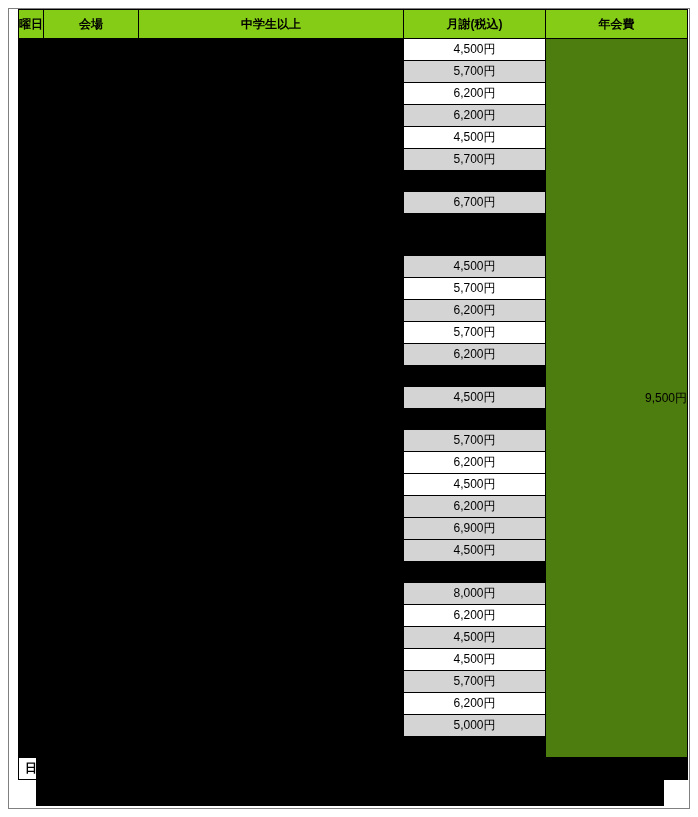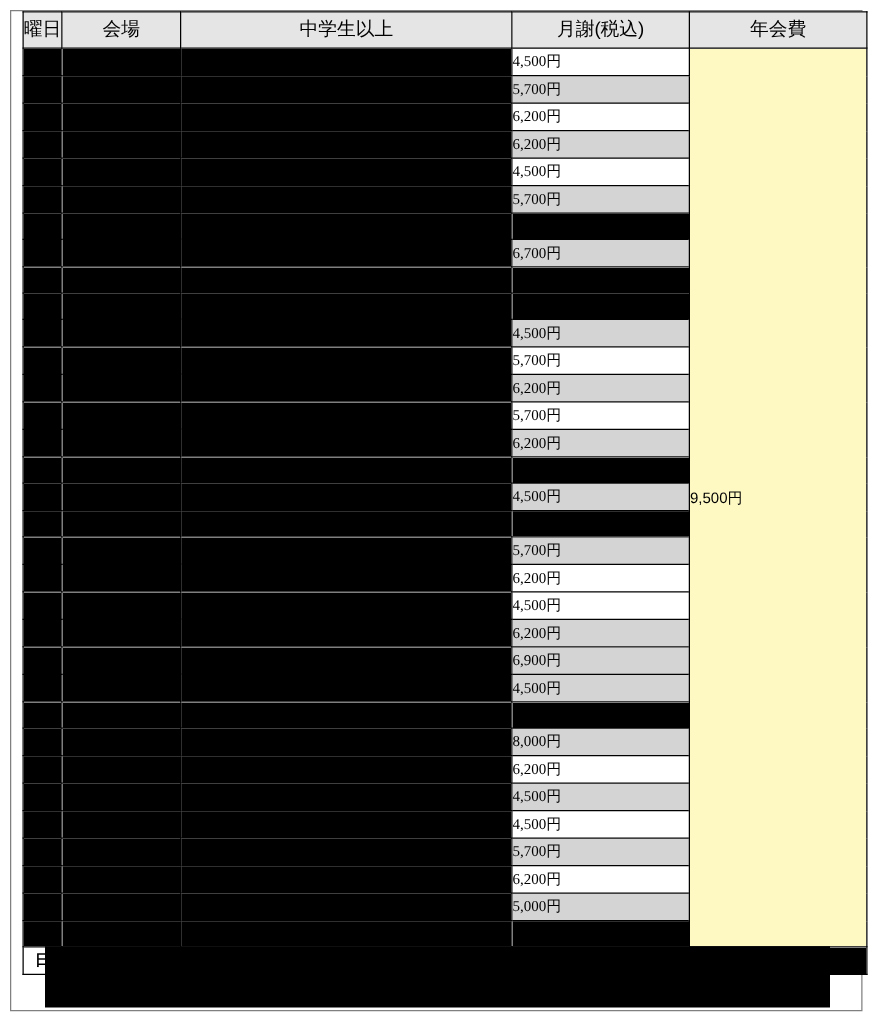--- a/index.html
+++ b/index.html
@@ -49,24 +49,24 @@
     font-size: 12px;
     color: #000000;
     vertical-align: middle;
     box-sizing: border-box;
     height: 21px;
     line-height: 21px;
     overflow: hidden;
     white-space: nowrap;
   }
   table.fee thead th {
-    background: #e5e5e5;
+    background: #84cc16;
     text-align: center;
-    font-weight: normal;
-    font-size: 15px;
+    font-weight: bold;
+    font-size: 12px;
     height: 28px;
     line-height: 28px;
   }
   th.head-day {
     font-size: 8px;
     line-height: 10px;
     padding: 0;
   }
   th.head-day span { display: block; }
 
@@ -81,29 +81,29 @@
     font-size: 13px;
   }
   .cell-course {
     background: #000000;
     color: #ffffff;
     text-align: left;
     padding-left: 6px;
     font-size: 11.5px;
   }
   .cell-fee {
+    text-align: center;
     font-size: 13px;
-    font-family: Liberation Serif, serif;
   }
   .cell-fee.shaded { background: #d4d4d4; }
   .cell-fee.plain  { background: #ffffff; }
   .cell-fee.blank  { background: #000000; }
   .cell-year {
-    background: #fef9c3;
-    text-align: left;
+    background: #4d7c0f;
+    text-align: right;
     font-size: 20px;
     vertical-align: middle;
   }
   .cell-place {
     background: #000000;
     color: #ffffff;
     text-align: center;
     font-size: 12px;
   }
   .bottom-black {

